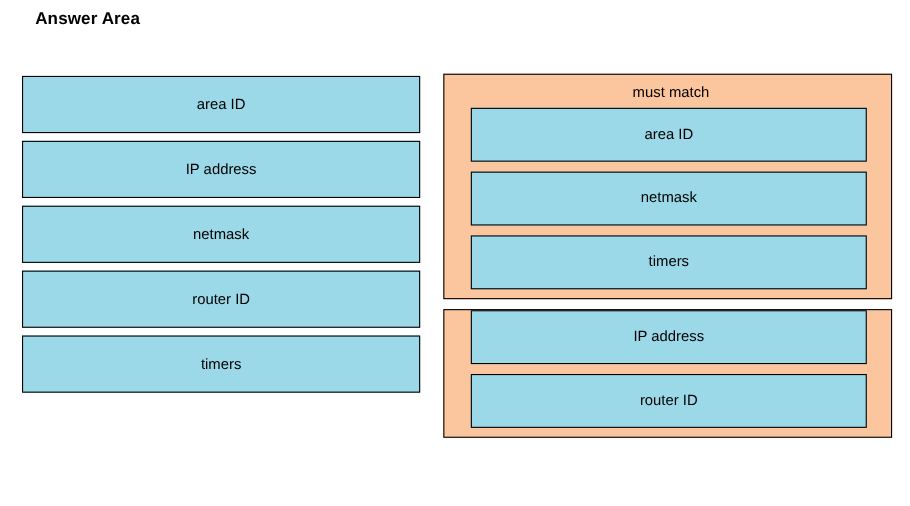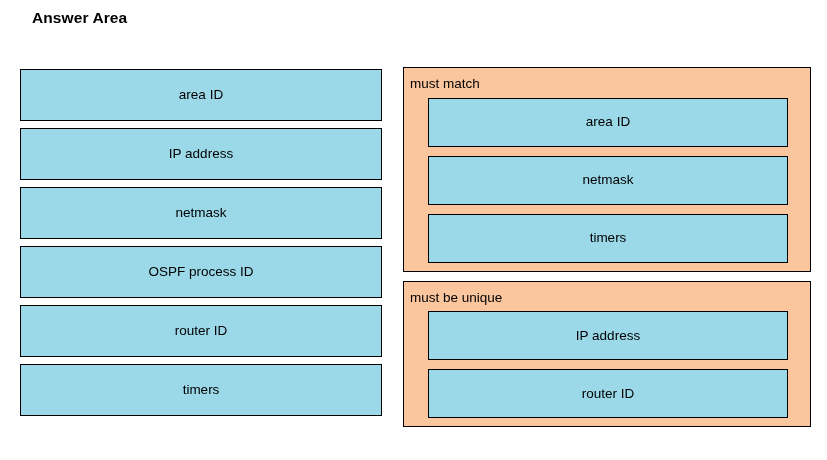--- a/index.html
+++ b/index.html
@@ -60,20 +60,21 @@
     background: #FBC69E;
     border: 1.6px solid #000000;
     padding: 0 0 8px 0;
     margin-bottom: 9px;
   }
   .target-panel:last-child { margin-bottom: 0; }
   .panel-label {
     font-size: 13.5px;
     line-height: 1;
     padding: 9px 0 7px 6px;
+    text-align: center;
   }
   .panel-items {
     padding: 0 22px 0 24px;
   }
   .target-item {
     box-sizing: border-box;
     width: 100%;
     height: 49px;
     margin-bottom: 9px;
     background: #9BD8E8;
@@ -98,23 +99,20 @@
   </div>
 
   <div class="source-item">
     <span>IP address</span>
   </div>
 
   <div class="source-item">
     <span>netmask</span>
   </div>
 
-  <div class="source-item">
-    <span>OSPF process ID</span>
-  </div>
 
   <div class="source-item">
     <span>router ID</span>
   </div>
 
   <div class="source-item">
     <span>timers</span>
   </div>
 
 </div>
@@ -130,21 +128,20 @@
       <div class="target-item">
         <span>netmask</span>
       </div>
       <div class="target-item">
         <span>timers</span>
       </div>
     </div>
   </div>
 
   <div class="target-panel">
-    <div class="panel-label">must be unique</div>
     <div class="panel-items">
       <div class="target-item">
         <span>IP address</span>
       </div>
       <div class="target-item">
         <span>router ID</span>
       </div>
     </div>
   </div>
 

